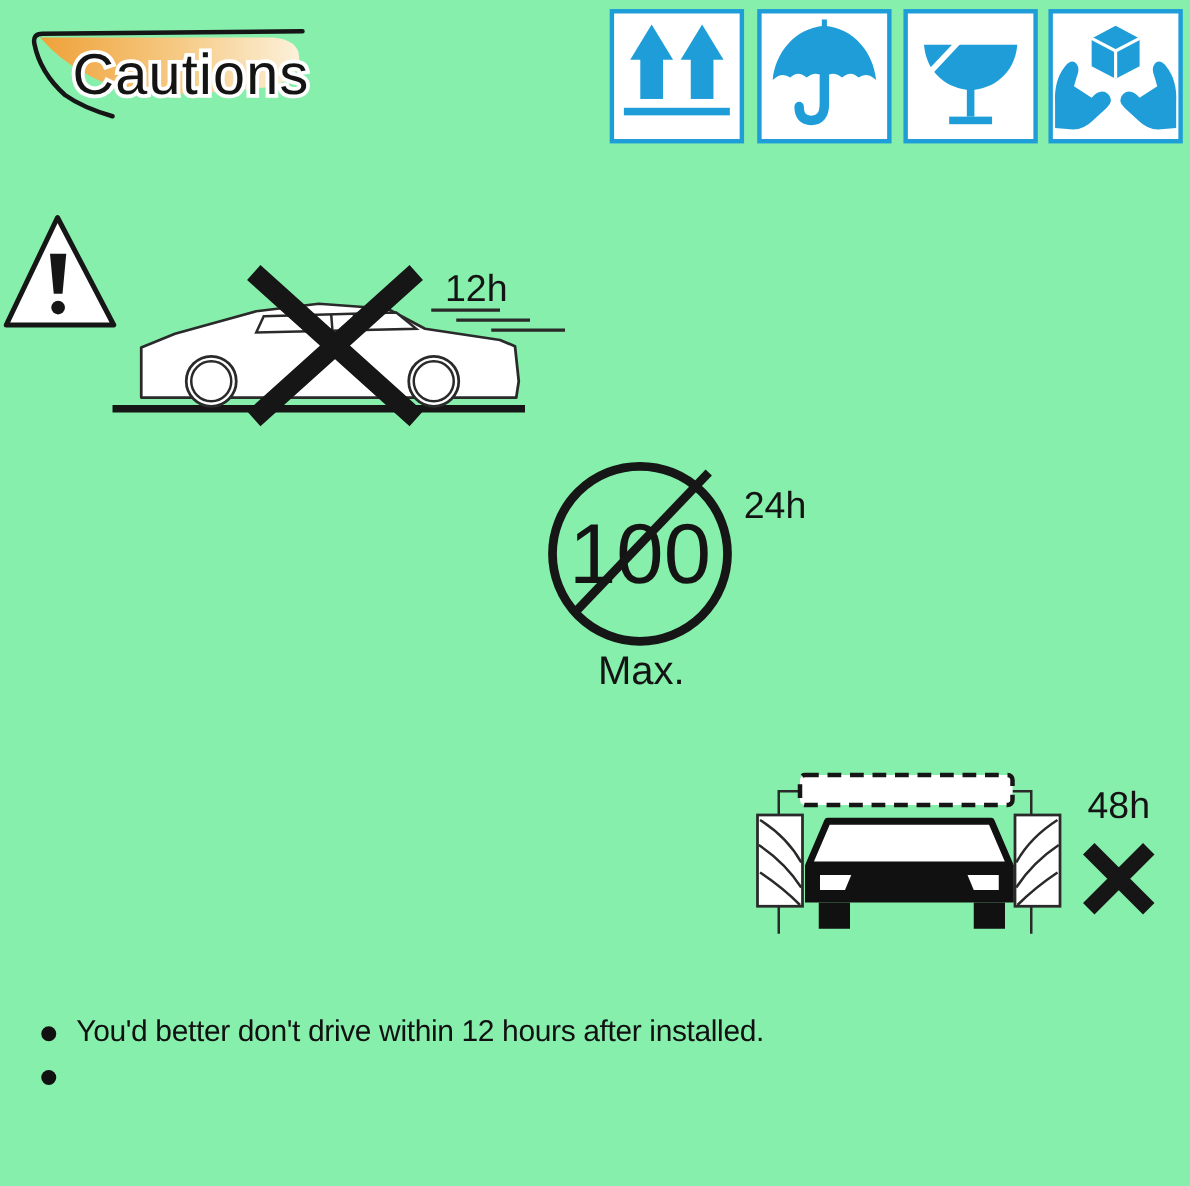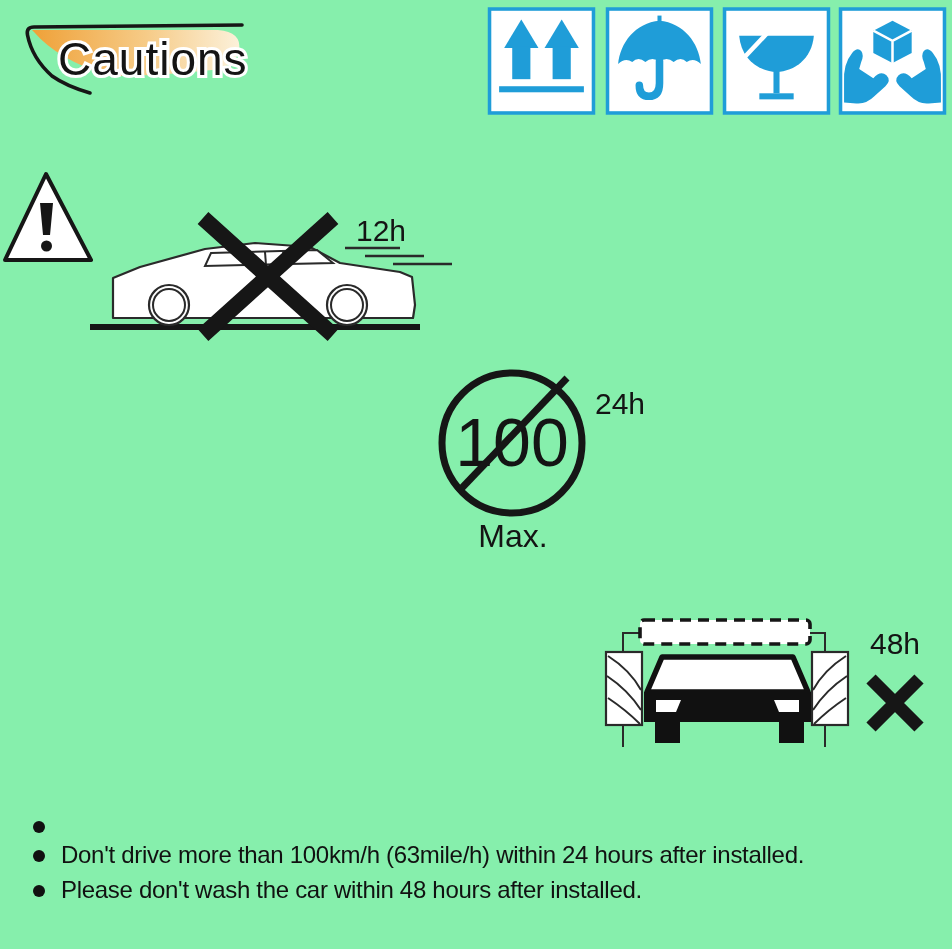--- a/index.html
+++ b/index.html
@@ -119,24 +119,20 @@
       <rect x="55" y="110" width="25" height="21" fill="#111"></rect>
       <rect x="179" y="110" width="25" height="21" fill="#111"></rect>
     </g>
     <text x="295" y="42" font-size="30" text-anchor="middle">48h</text>
     <path d="M271,67 L319,115 M319,67 L271,115" stroke="#161616" stroke-width="13"></path>
   </svg>
 
   <div class="notes">
     <div class="note-row">
       <span class="bullet"></span>
+      <span class="note-text">You'd better don't drive within 12 hours after installed.</span>
     </div>
     <div class="note-row">
       <span class="bullet"></span>
-      <span class="note-text">Don't drive more than 100km/h (63mile/h) within 24 hours after installed.</span>
-    </div>
-    <div class="note-row">
-      <span class="bullet"></span>
-      <span class="note-text">Please don't wash the car within 48 hours after installed.</span>
     </div>
   </div>
 
 </div>
 
 </body></html>

